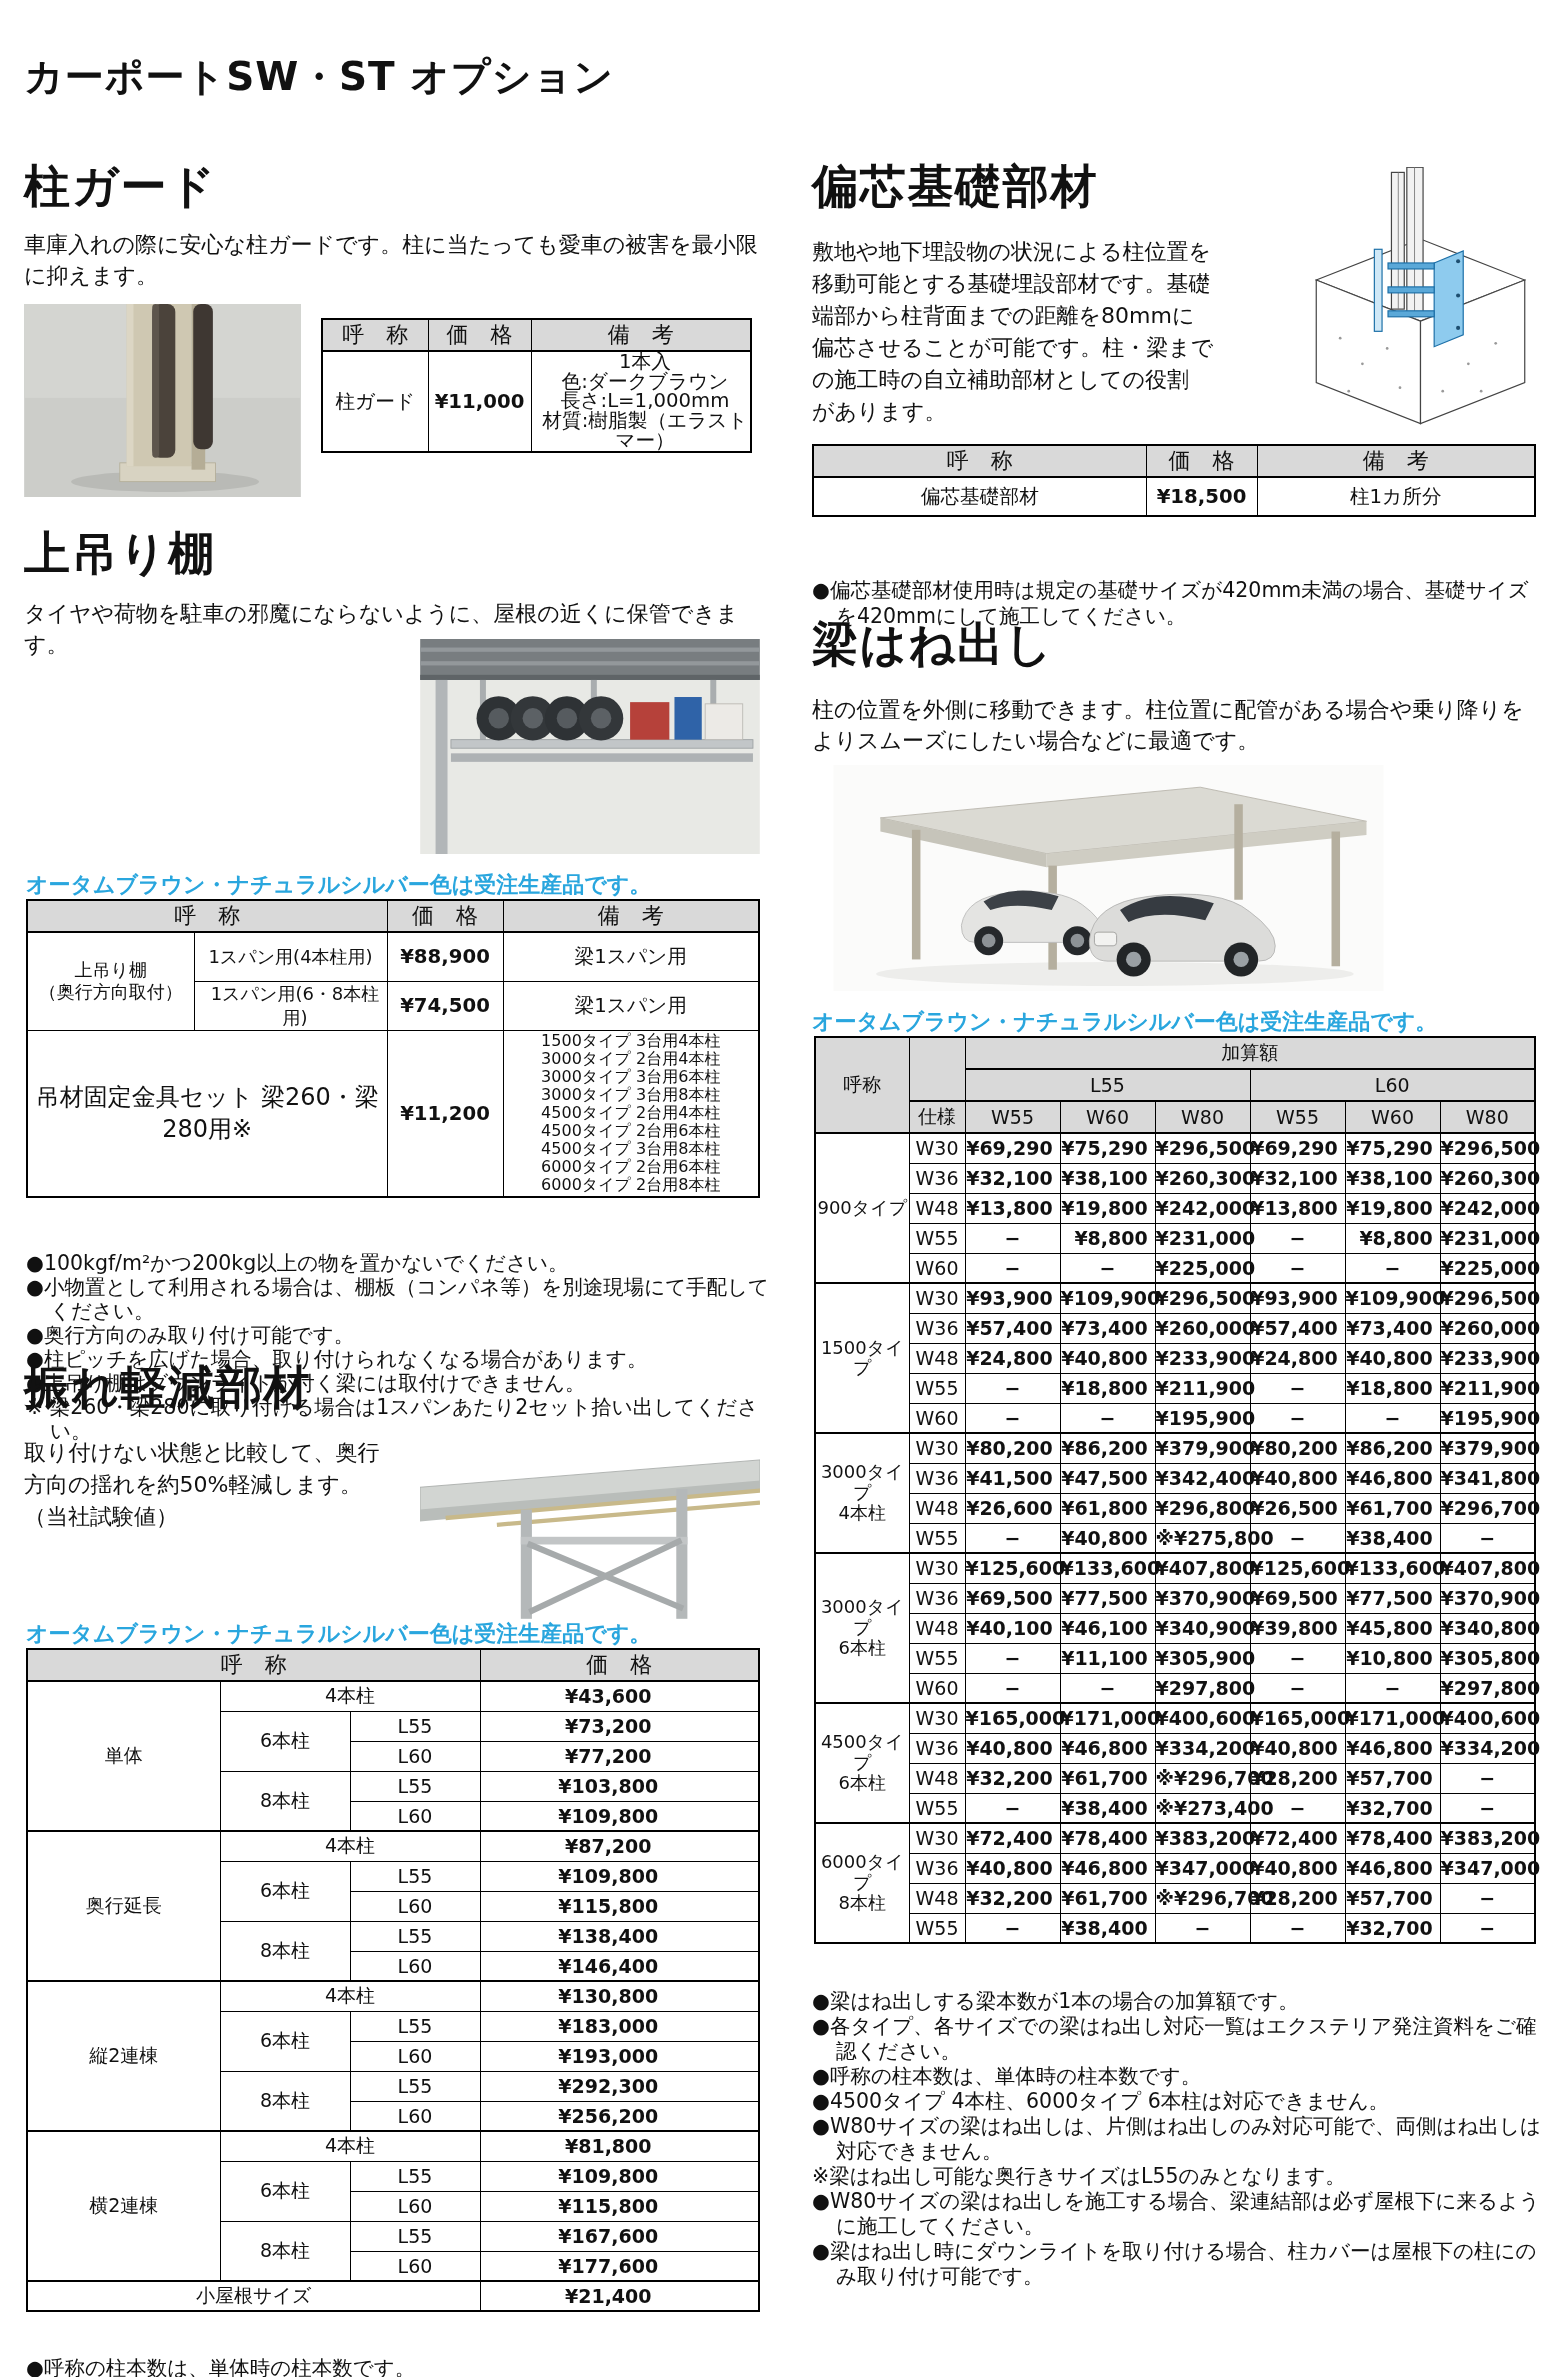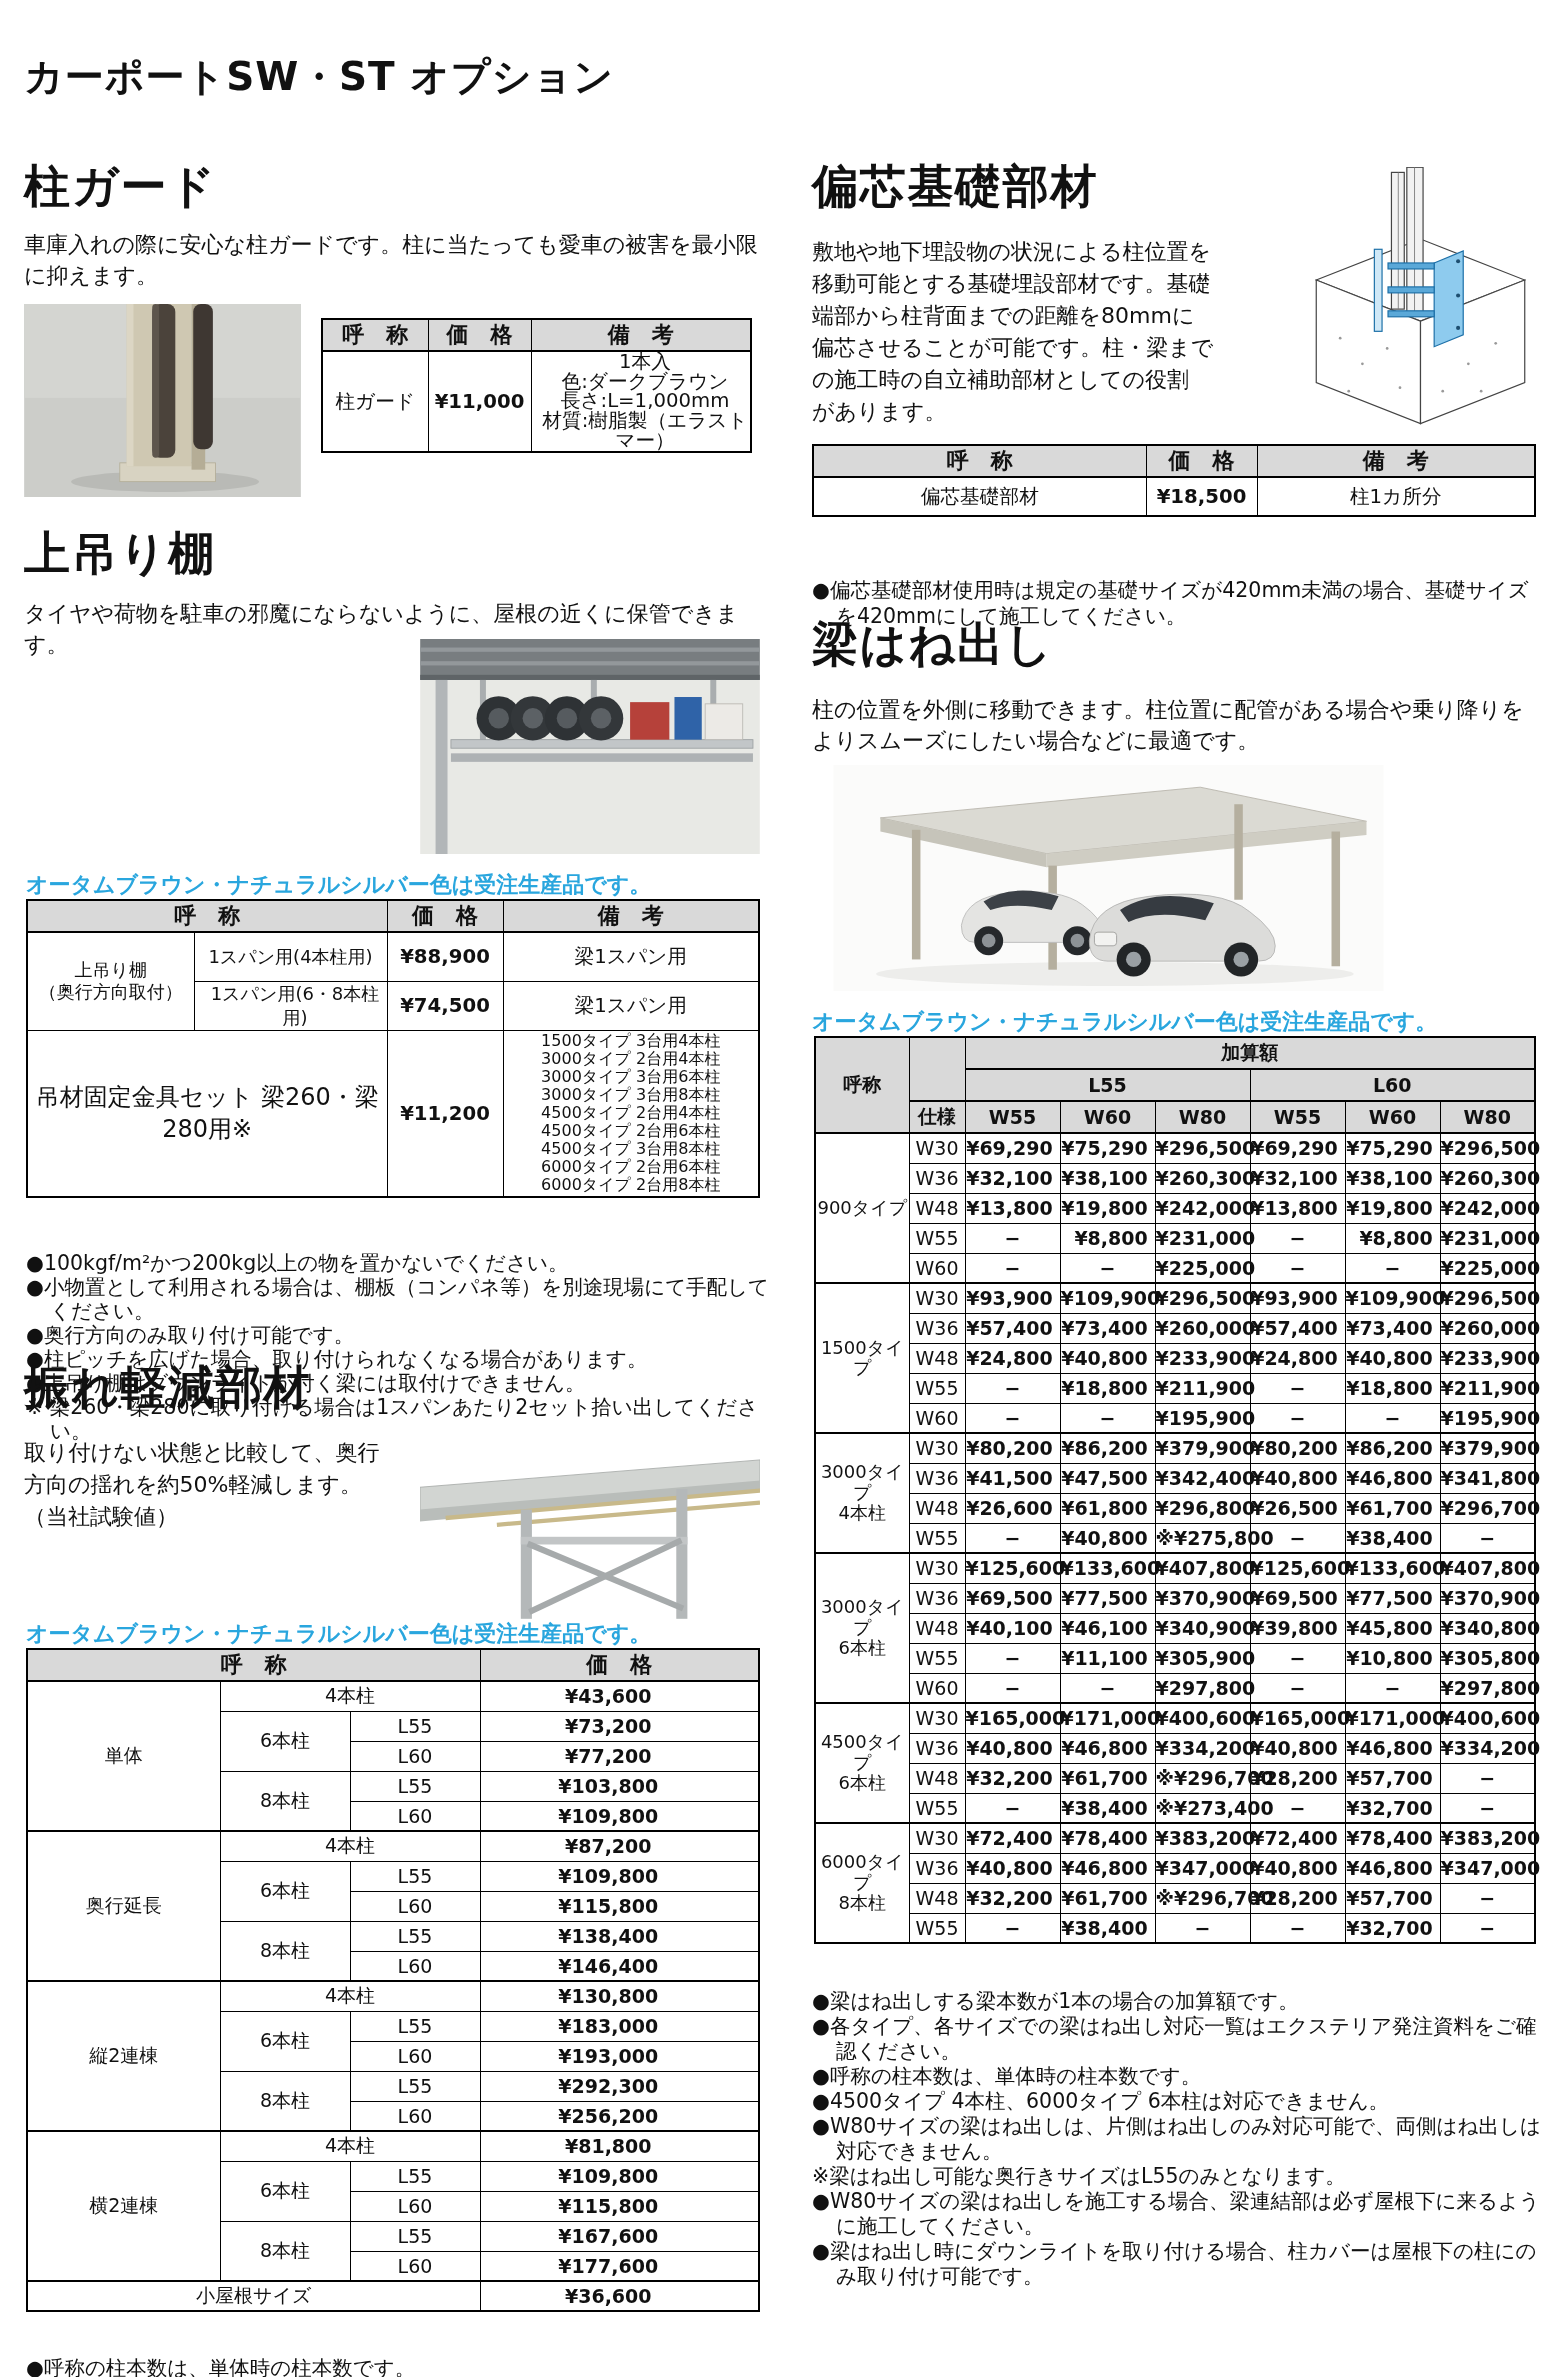--- a/index.html
+++ b/index.html
@@ -6,21 +6,21 @@
   body { background:#ffffff; font-family:"DejaVu Sans","Liberation Sans",sans-serif; color:#111; }
   .page { position:relative; width:1547px; height:2377px; background:#fff; overflow:hidden; }
 
   .page-title { position:absolute; left:24px; top:50px; font-size:39px; font-weight:900; letter-spacing:0.9px;text-align:center; }
   .sec-h { position:absolute; font-size:46px; font-weight:900; letter-spacing:1.7px; }
   .desc { position:absolute; font-size:22px; line-height:31px; white-space:pre-line; }
   .blue-note { position:absolute; font-size:22px; font-weight:bold; color:#29a6de; text-align:left; }
 
   table { border-collapse:collapse; table-layout:fixed; }
   .tbl { border:2.6px solid #000; background:#fff; }
-  .tbl th { background:#d9d9d9; border:0.9px solid #000; font-weight:bold; font-size:22px; }
+  .tbl th { background:#d9d9d9; border:0.9px solid #000; font-weight:normal; font-size:22px; }
   .tbl td { border:0.9px solid #000; font-size:19.7px; text-align:center; vertical-align:middle; }
   .tbl thead th { border-bottom:2.6px solid #000; height:32px; }
   .price { font-weight:bold; font-size:23px; }
   .price-r { font-weight:bold; font-size:22px; text-align:right; padding-right:22px; }
   .pre { white-space:pre-line; }
   .small-notes { font-size:17px; line-height:19.7px; text-align:left; padding-left:8.5px; }
 
   .notes { position:absolute; font-size:20.5px; line-height:24px;margin-top:44px; }
   .notes .note-line { padding-left:24px; text-indent:-24px; }
 
@@ -296,21 +296,21 @@
           <td rowspan="2">8本柱</td>
           <td>L55</td>
           <td class="price-r">¥167,600</td>
         </tr>
         <tr>
           <td>L60</td>
           <td class="price-r">¥177,600</td>
         </tr>
         <tr class="group-start">
           <td colspan="3">小屋根サイズ</td>
-          <td class="price-r">¥36,600</td>
+          <td class="price-r">¥21,400</td>
         </tr>
       </tbody>
   </table>
 
   <div class="notes" style="left:26px; top:2311px; width:752px; line-height:26px;">
       <div class="note-line">●呼称の柱本数は、単体時の柱本数です。</div>
       <div class="note-line">●単体4本柱のロング柱35仕様には標準装備されています。</div>
     </div>
 
   <div class="sec-h" style="left:812px; top:156px;">偏芯基礎部材</div>

